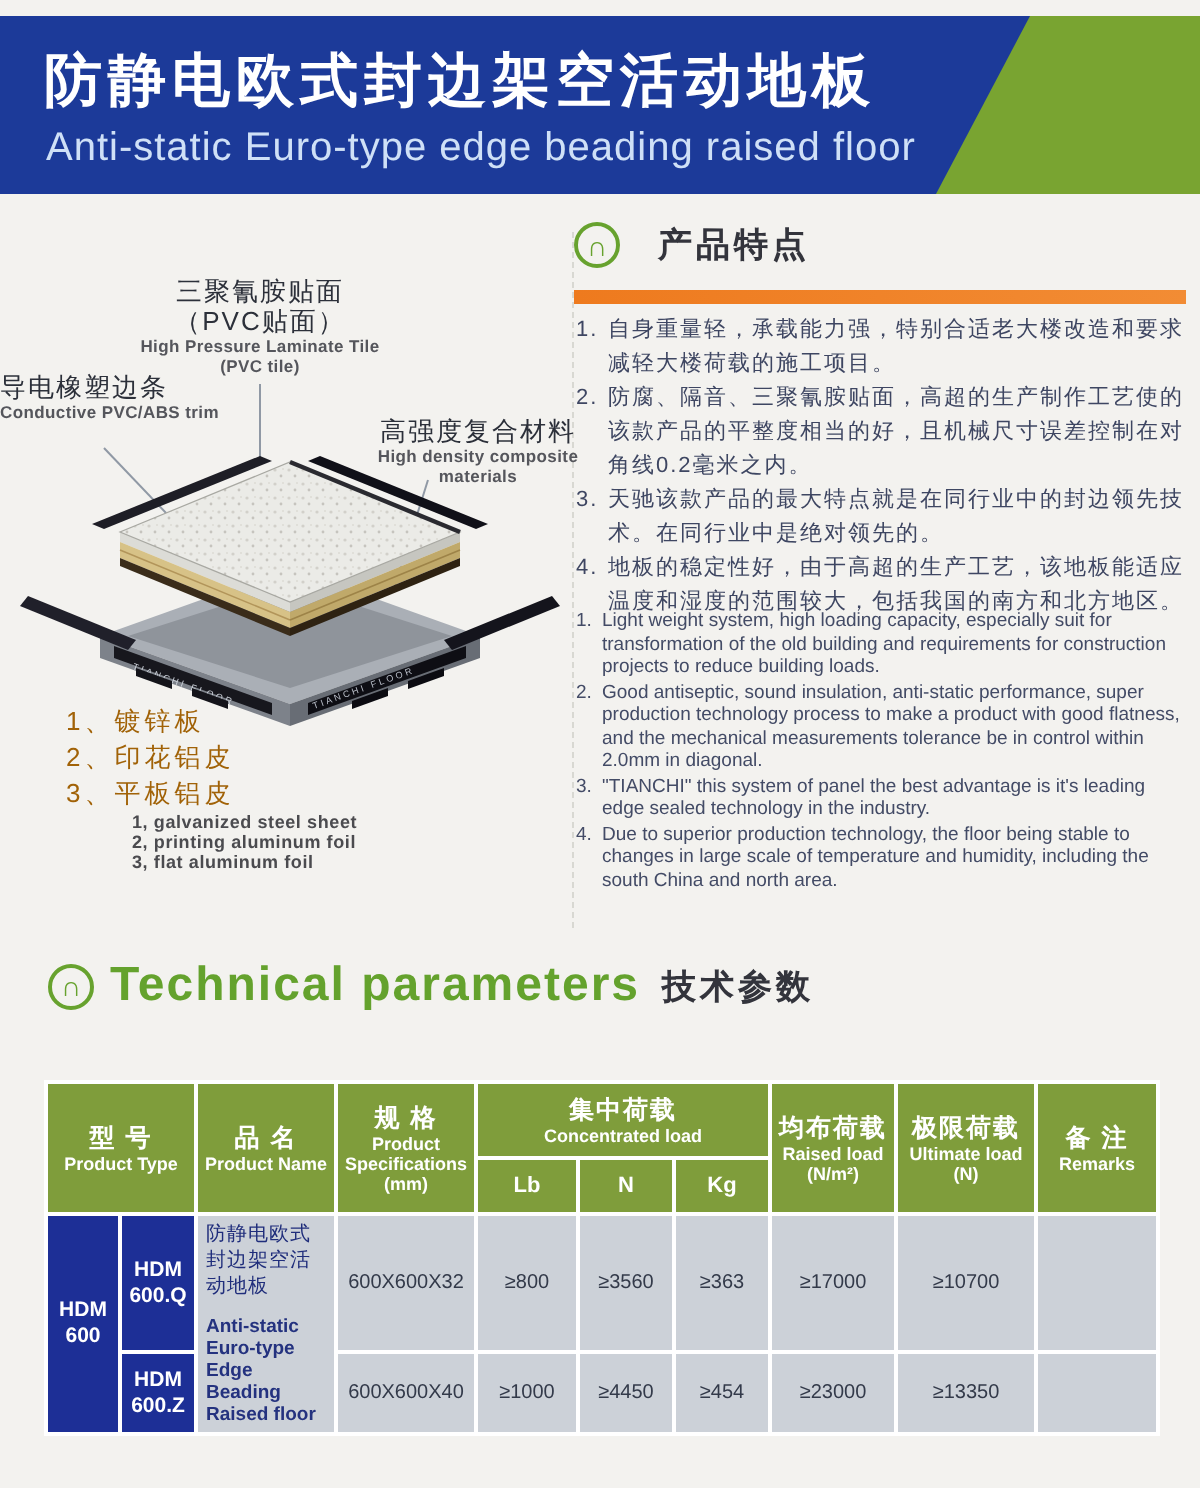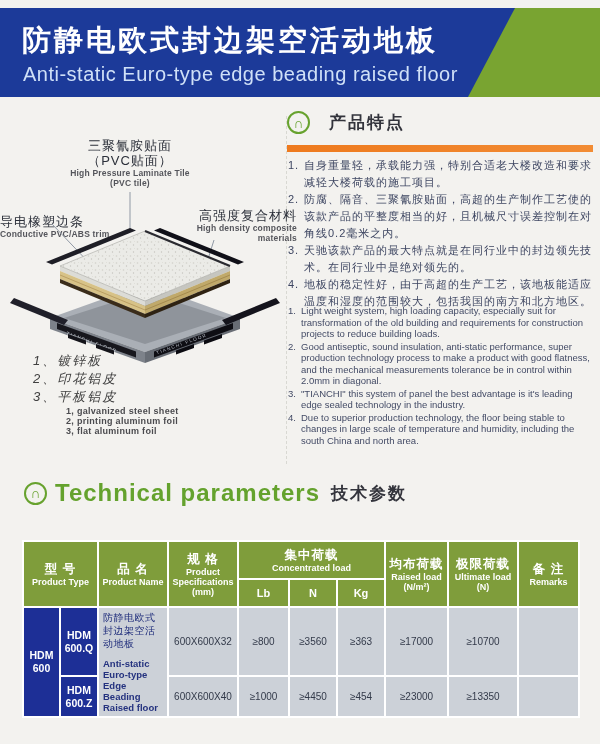--- a/index.html
+++ b/index.html
@@ -16,25 +16,25 @@
   .hdr-title-en{position:absolute;left:23px;top:55px;color:#cfe0f7;font-size:20px;letter-spacing:0.5px;white-space:nowrap;}
 
   
   .col-divider{position:absolute;left:286px;top:116px;height:348px;width:0;border-left:1px dashed #d8d8d2;}
 
   
   .dlabel{position:absolute;color:#30343e;}
   .dlabel .cn{font-size:13px;letter-spacing:1px;color:#2c303a;line-height:15px;}
   .dlabel .en{font-size:8.5px;font-weight:bold;color:#55565c;line-height:10px;letter-spacing:0.2px;}
   .dl-top{left:40px;top:138px;width:180px;text-align:center;}
-  .dl-left{left:0px;top:214px;width:135px;text-align:left;}
-  .dl-right{left:157px;top:208px;width:140px;text-align:right;}
+  .dl-left{left:0px;top:186px;width:135px;text-align:left;}
+  .dl-right{left:169px;top:208px;width:140px;text-align:center;}
 
   .legend-cn{position:absolute;left:33px;top:353px;margin:0;padding:0;list-style:none;}
-  .legend-cn li{font-size:13px;color:#404040;letter-spacing:2px;line-height:16px;margin-bottom:2px;font-style:italic;}
+  .legend-cn li{font-size:13px;color:#a16207;letter-spacing:2px;line-height:16px;margin-bottom:2px;}
   .legend-en{position:absolute;left:30px;top:406px;margin:0;padding:0;list-style:none;}
   .legend-en li{font-size:9px;font-weight:bold;color:#4b4b4f;line-height:10px;letter-spacing:0.3px;margin-left:36px;}
 
   
   .sec-head{position:absolute;display:flex;align-items:center;}
   .sh-features{left:287px;top:111px;}
   .sh-tech{left:24px;top:479px;}
   .ficon{
     display:inline-flex;align-items:center;justify-content:center;
     width:19px;height:19px;border:2.5px solid #67a22e;border-radius:50%;

